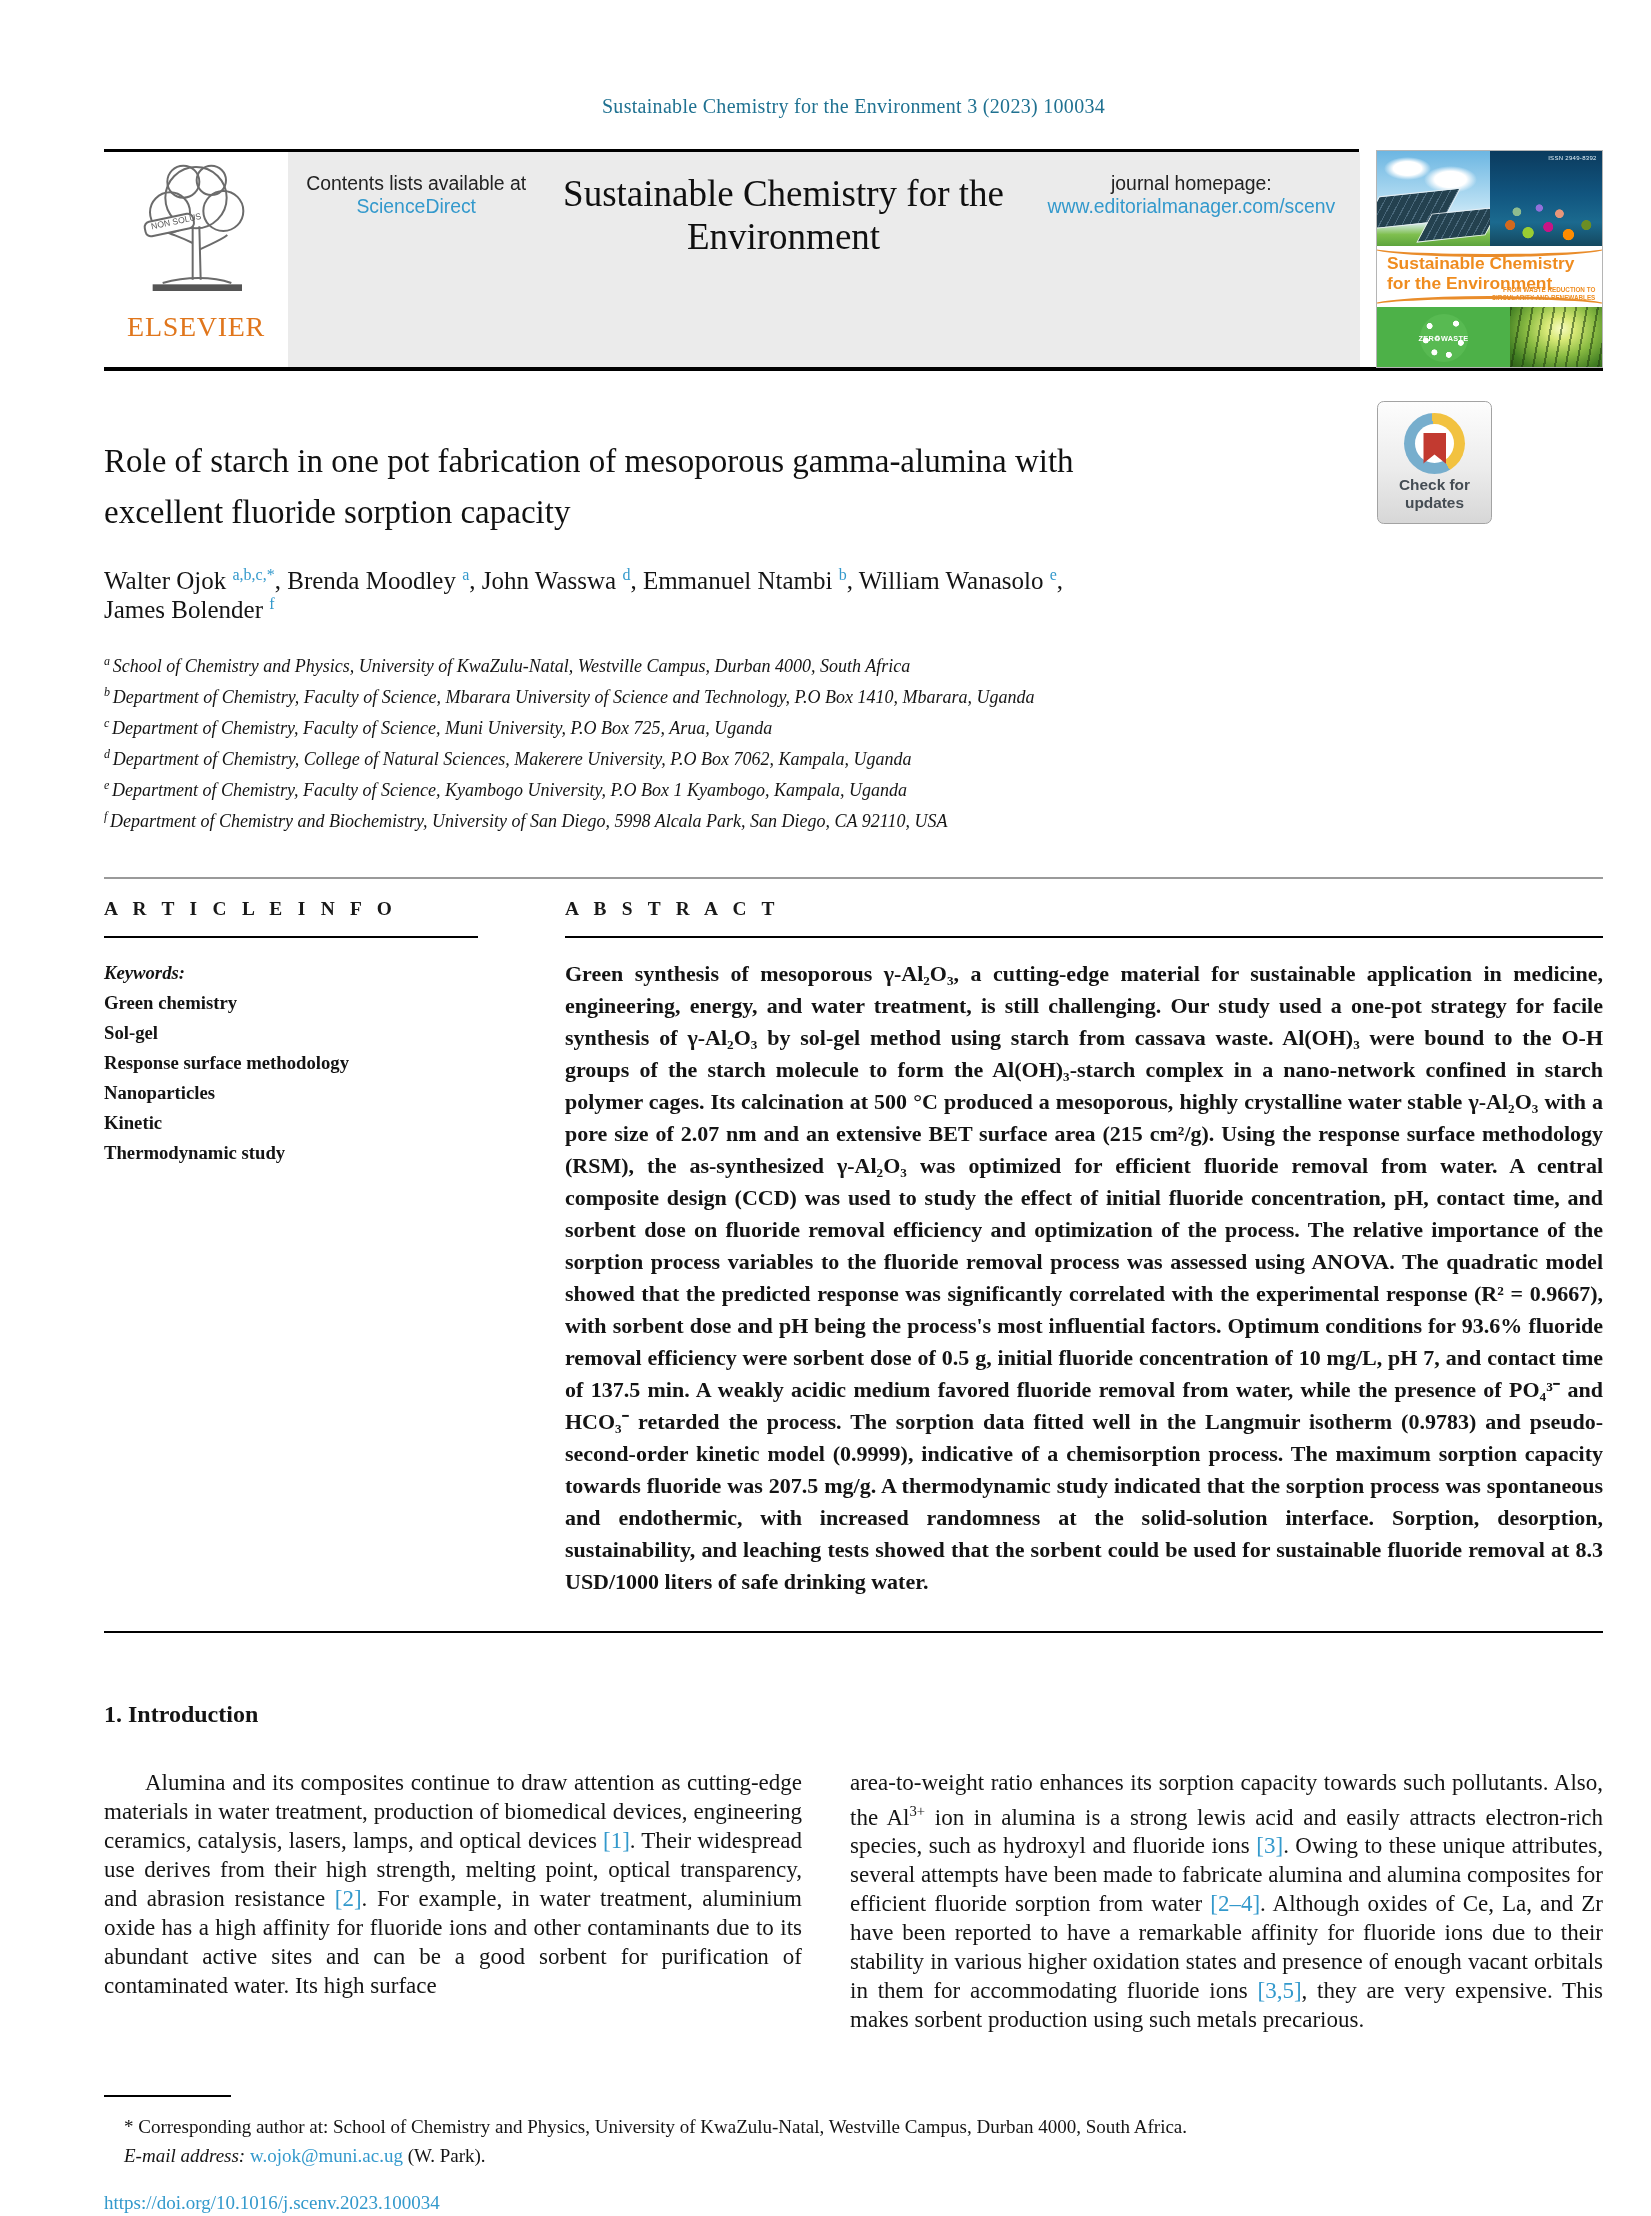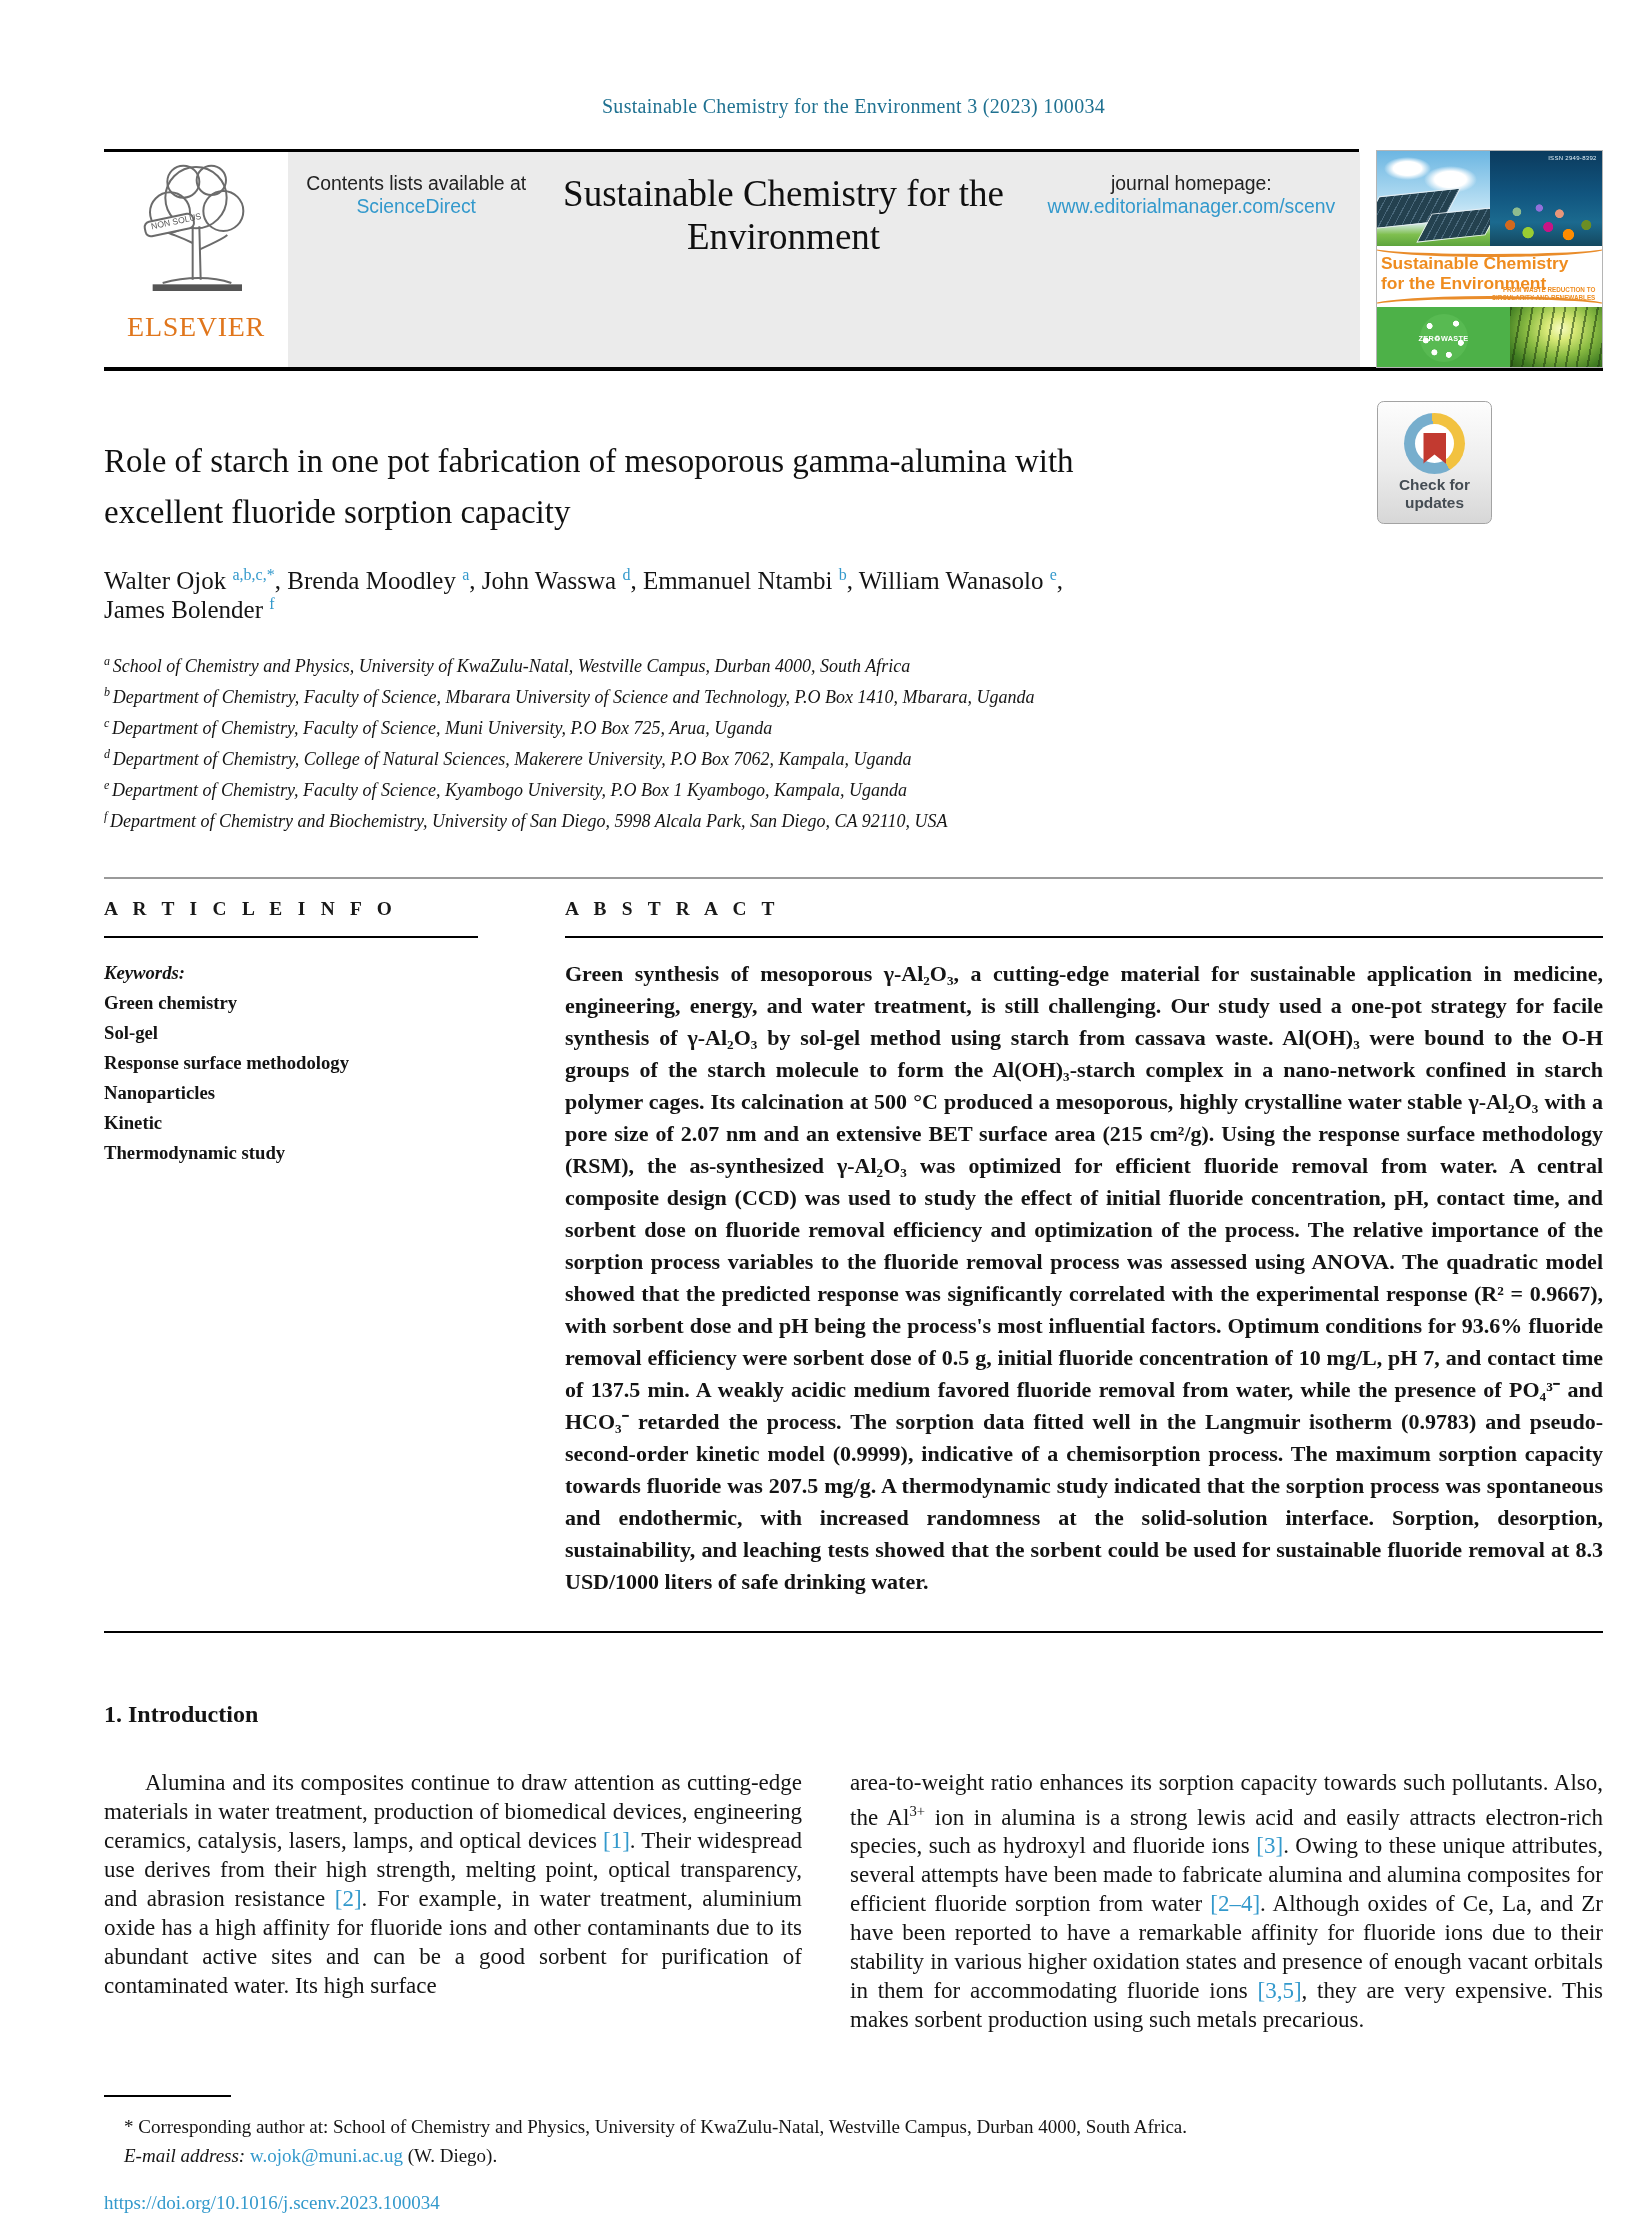--- a/index.html
+++ b/index.html
@@ -39,21 +39,21 @@
       radial-gradient(circle at 86% 78%, #6b8e23 0 4.7px, rgba(0,0,0,0) 5.3px),
       radial-gradient(circle at 24% 64%, #8fbc8f 0 4px, rgba(0,0,0,0) 4.7px),
       radial-gradient(circle at 62% 66%, #e9967a 0 4px, rgba(0,0,0,0) 4.7px),
       radial-gradient(circle at 44% 60%, #9370db 0 3.3px, rgba(0,0,0,0) 4px),
       linear-gradient(180deg,#0b3b5e 0%,#11557f 45%,#1b6a8f 75%,#14485f 100%);}
   .cov-issn{position:absolute;top:4px;right:5.3px;color:#e8f4fb;font-family:"Liberation Sans",sans-serif;font-size:6px;letter-spacing:0.3px;}
   .cov-band{position:relative;height:61px;background:#fff;}
   .arc{position:absolute;left:-8px;right:-8px;height:17.4px;border-radius:50%;}
   .arc-top{top:-9.3px;border-bottom:3.3px solid #e98c2a;background:transparent;}
   .arc-bot{bottom:-9.3px;border-top:3.3px solid #e98c2a;background:transparent;}
-  .cov-title{position:absolute;left:4px;top:8px;color:#ef8c1f;font-family:"Liberation Sans",sans-serif;font-weight:bold;font-size:17.4px;line-height:19.4px;}
+  .cov-title{position:absolute;left:10px;top:8px;color:#ef8c1f;font-family:"Liberation Sans",sans-serif;font-weight:bold;font-size:17.4px;line-height:19.4px;}
   .cov-sub{position:absolute;right:6.7px;bottom:5.3px;color:#ef8c1f;font-family:"Liberation Sans",sans-serif;font-weight:bold;font-size:6.3px;line-height:8px;text-align:right;}
   .cover-bottom{display:flex;height:62px;}
   .cov-zero{width:50%;background:#4db148;position:relative;padding-left:41px;}
   .zw-circle{position:absolute;left:50%;top:50%;transform:translate(-50%,-50%);width:48px;height:48px;border-radius:50%;background:
       radial-gradient(circle at 20% 25%, #ffffff 0 2.7px, rgba(0,0,0,0) 3.3px),
       radial-gradient(circle at 75% 20%, #ffffff 0 2.7px, rgba(0,0,0,0) 3.3px),
       radial-gradient(circle at 85% 60%, #ffffff 0 2.7px, rgba(0,0,0,0) 3.3px),
       radial-gradient(circle at 30% 80%, #ffffff 0 2.7px, rgba(0,0,0,0) 3.3px),
       radial-gradient(circle at 60% 85%, #ffffff 0 2.7px, rgba(0,0,0,0) 3.3px),
       radial-gradient(circle at 12% 55%, #ffffff 0 2.7px, rgba(0,0,0,0) 3.3px),
@@ -228,21 +228,21 @@
     <div class="colA">
       <p class="para indent" style="margin:0;"><span>Alumina and its composites continue to draw attention as cutting-edge materials in water treatment, production of biomedical devices, engineering ceramics, catalysis, lasers, lamps, and optical devices </span><span class="cite">[1]</span><span>. Their widespread use derives from their high strength, melting point, optical transparency, and abrasion resistance </span><span class="cite">[2]</span><span>. For example, in water treatment, aluminium oxide has a high affinity for fluoride ions and other contaminants due to its abundant active sites and can be a good sorbent for purification of contaminated water. Its high surface</span></p>
     </div>
     <div class="colB">
       <p class="para" style="margin:0;"><span>area-to-weight ratio enhances its sorption capacity towards such pollutants. Also, the Al</span><sup>3+</sup><span> ion in alumina is a strong lewis acid and easily attracts electron-rich species, such as hydroxyl and fluoride ions </span><span class="cite">[3]</span><span>. Owing to these unique attributes, several attempts have been made to fabricate alumina and alumina composites for efficient fluoride sorption from water </span><span class="cite">[2–4]</span><span>. Although oxides of Ce, La, and Zr have been reported to have a remarkable affinity for fluoride ions due to their stability in various higher oxidation states and presence of enough vacant orbitals in them for accommodating fluoride ions </span><span class="cite">[3,5]</span><span>, they are very expensive. This makes sorbent production using such metals precarious.</span></p>
     </div>
   </div>
 
   <div class="fn-rule"></div>
   <div class="fn-line" style="padding-left:0;text-indent:20px;">* Corresponding author at: School of Chemistry and Physics, University of KwaZulu-Natal, Westville Campus, Durban 4000, South Africa.</div>
-  <div class="fn-line" style="margin-top:1.3px;"><span class="it">E-mail address: </span><span class="link">w.ojok@muni.ac.ug</span><span> (W. Diego).</span></div>
+  <div class="fn-line" style="margin-top:1.3px;"><span class="it">E-mail address: </span><span class="link">w.ojok@muni.ac.ug</span><span> (W. Park).</span></div>
 
   <div class="bottom-block">
     <div class="row link">https://doi.org/10.1016/j.scenv.2023.100034</div>
     <div class="row">Received 9 March 2023; Received in revised form 18 August 2023; Accepted 27 August 2023</div>
 
   </div>
 
 </div>
 
 <div class="check-badge">

